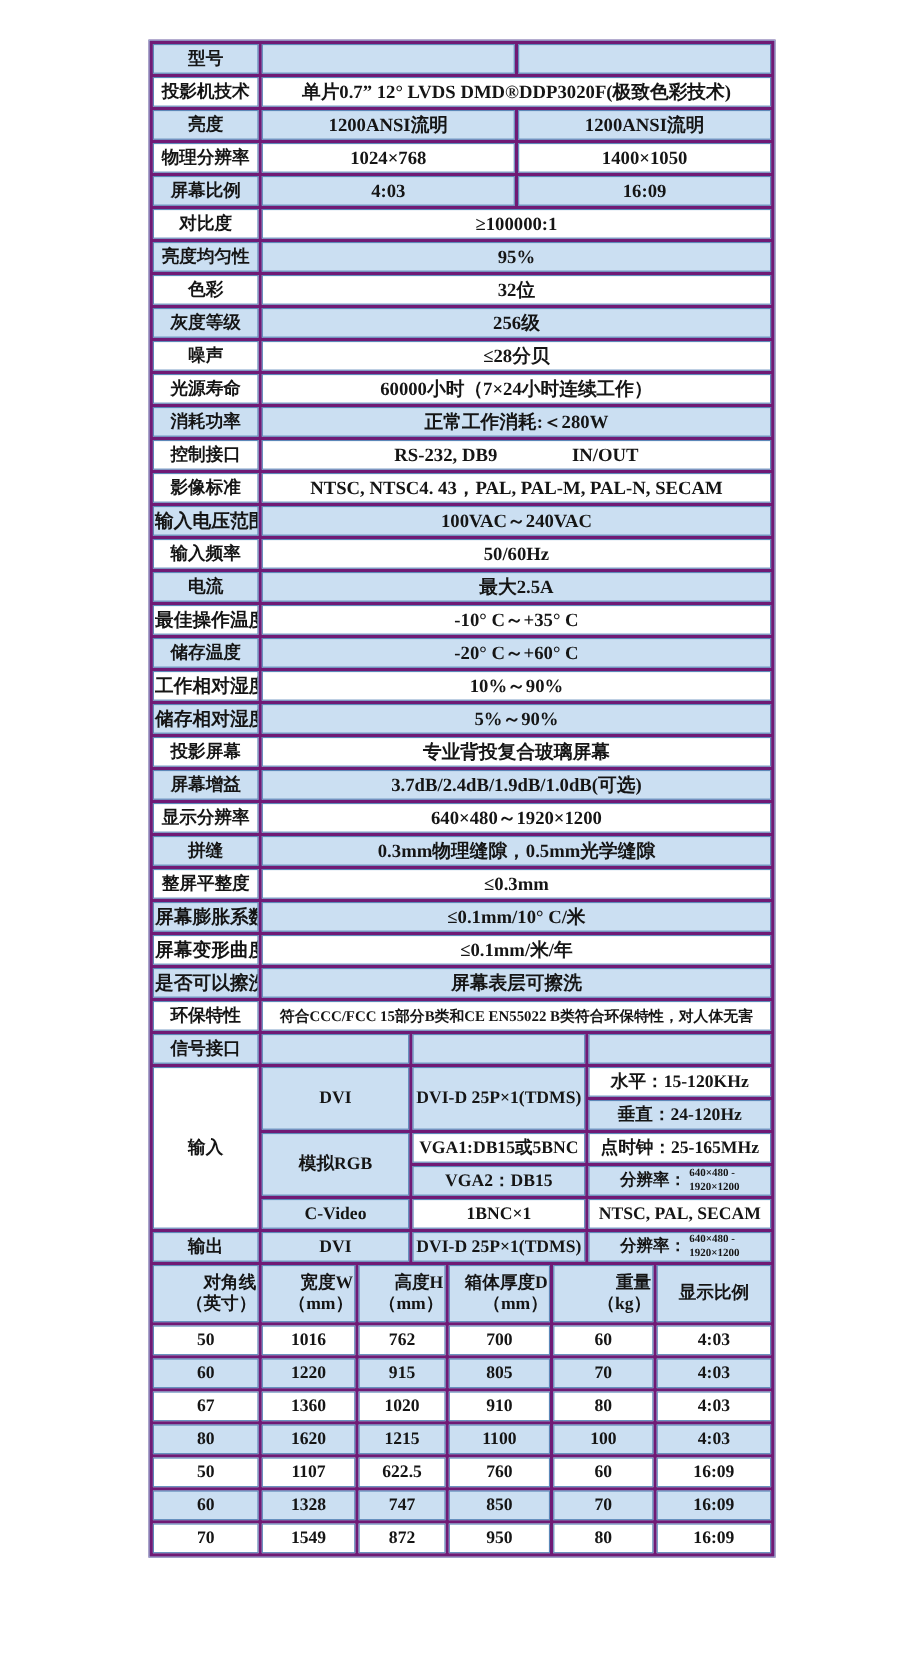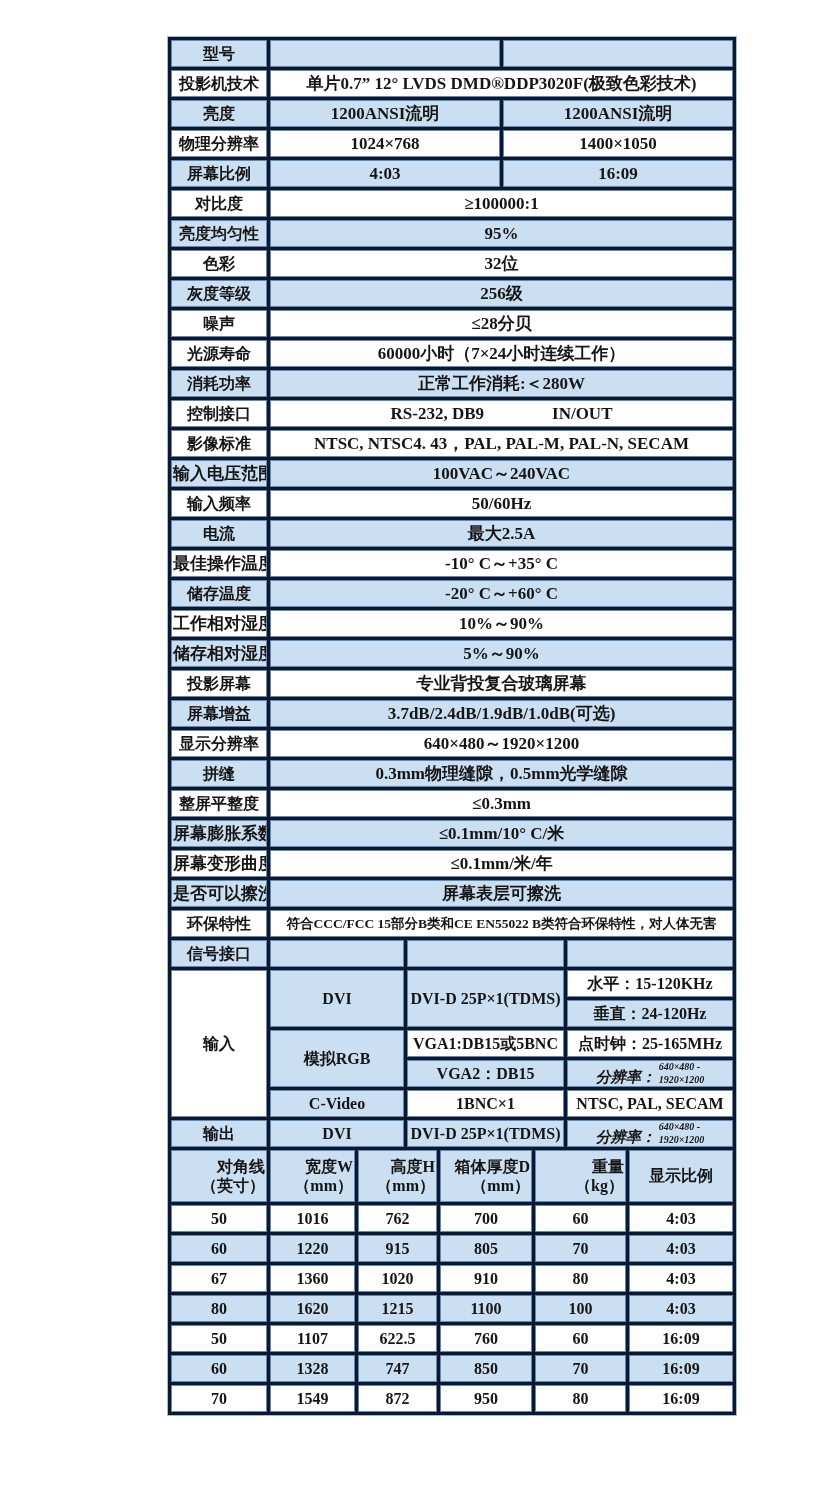--- a/index.html
+++ b/index.html
@@ -2,40 +2,40 @@
 <html><head>
 <meta charset="utf-8">
 <style>
   html,body{margin:0;padding:0;}
   body{
     width:832px;height:1510px;position:relative;background:#ffffff;
     font-family:"Liberation Serif","DejaVu Serif",serif;color:#151515;
   }
   .sheet{
     position:absolute;left:135px;top:36px;width:570px;box-sizing:border-box;
-    border:1px solid #9dbcdc;background:#0f172a;margin-left:32px;
+    border:1px solid #9dbcdc;background:#701a75;
   }
   table{border-collapse:separate;border-spacing:3px;table-layout:fixed;width:100%;}
   table+table{margin-top:-3px;}
   td{
     box-sizing:border-box;border:1px solid #5d88b8;height:27px;padding:0 1px;
     text-align:center;vertical-align:middle;font-weight:bold;font-size:17px;
     line-height:1.12;overflow:hidden;white-space:nowrap;
   }
   td.blue{background:#cbdff2;}
   td.white{background:#ffffff;}
   td.small{font-size:13.5px;white-space:normal;}
   td.lab{font-size:16px;}
   td.lab6{font-size:17px;}
   td.lab7{font-size:13px;}
   .sigtbl td{font-size:16px;}
   .dimtbl td{font-size:16px;}
   td.hdr{height:52px;}
   .hln{display:block;line-height:19px;font-size:16px;text-align:right;}
-  .twowrap{display:inline-flex;align-items:flex-end;gap:3px;vertical-align:middle;font-style:italic;}
+  .twowrap{display:inline-flex;align-items:center;gap:3px;vertical-align:middle;}
   .twowrap>.twolab{font-size:15px;}
   .twolines{display:inline-block;text-align:left;}
   .twolines .ln{display:block;font-size:10px;line-height:12.5px;white-space:nowrap;}
 </style>
 </head>
 <body>
 
 <div class="sheet">
   <table class="maintbl">
     <colgroup>

